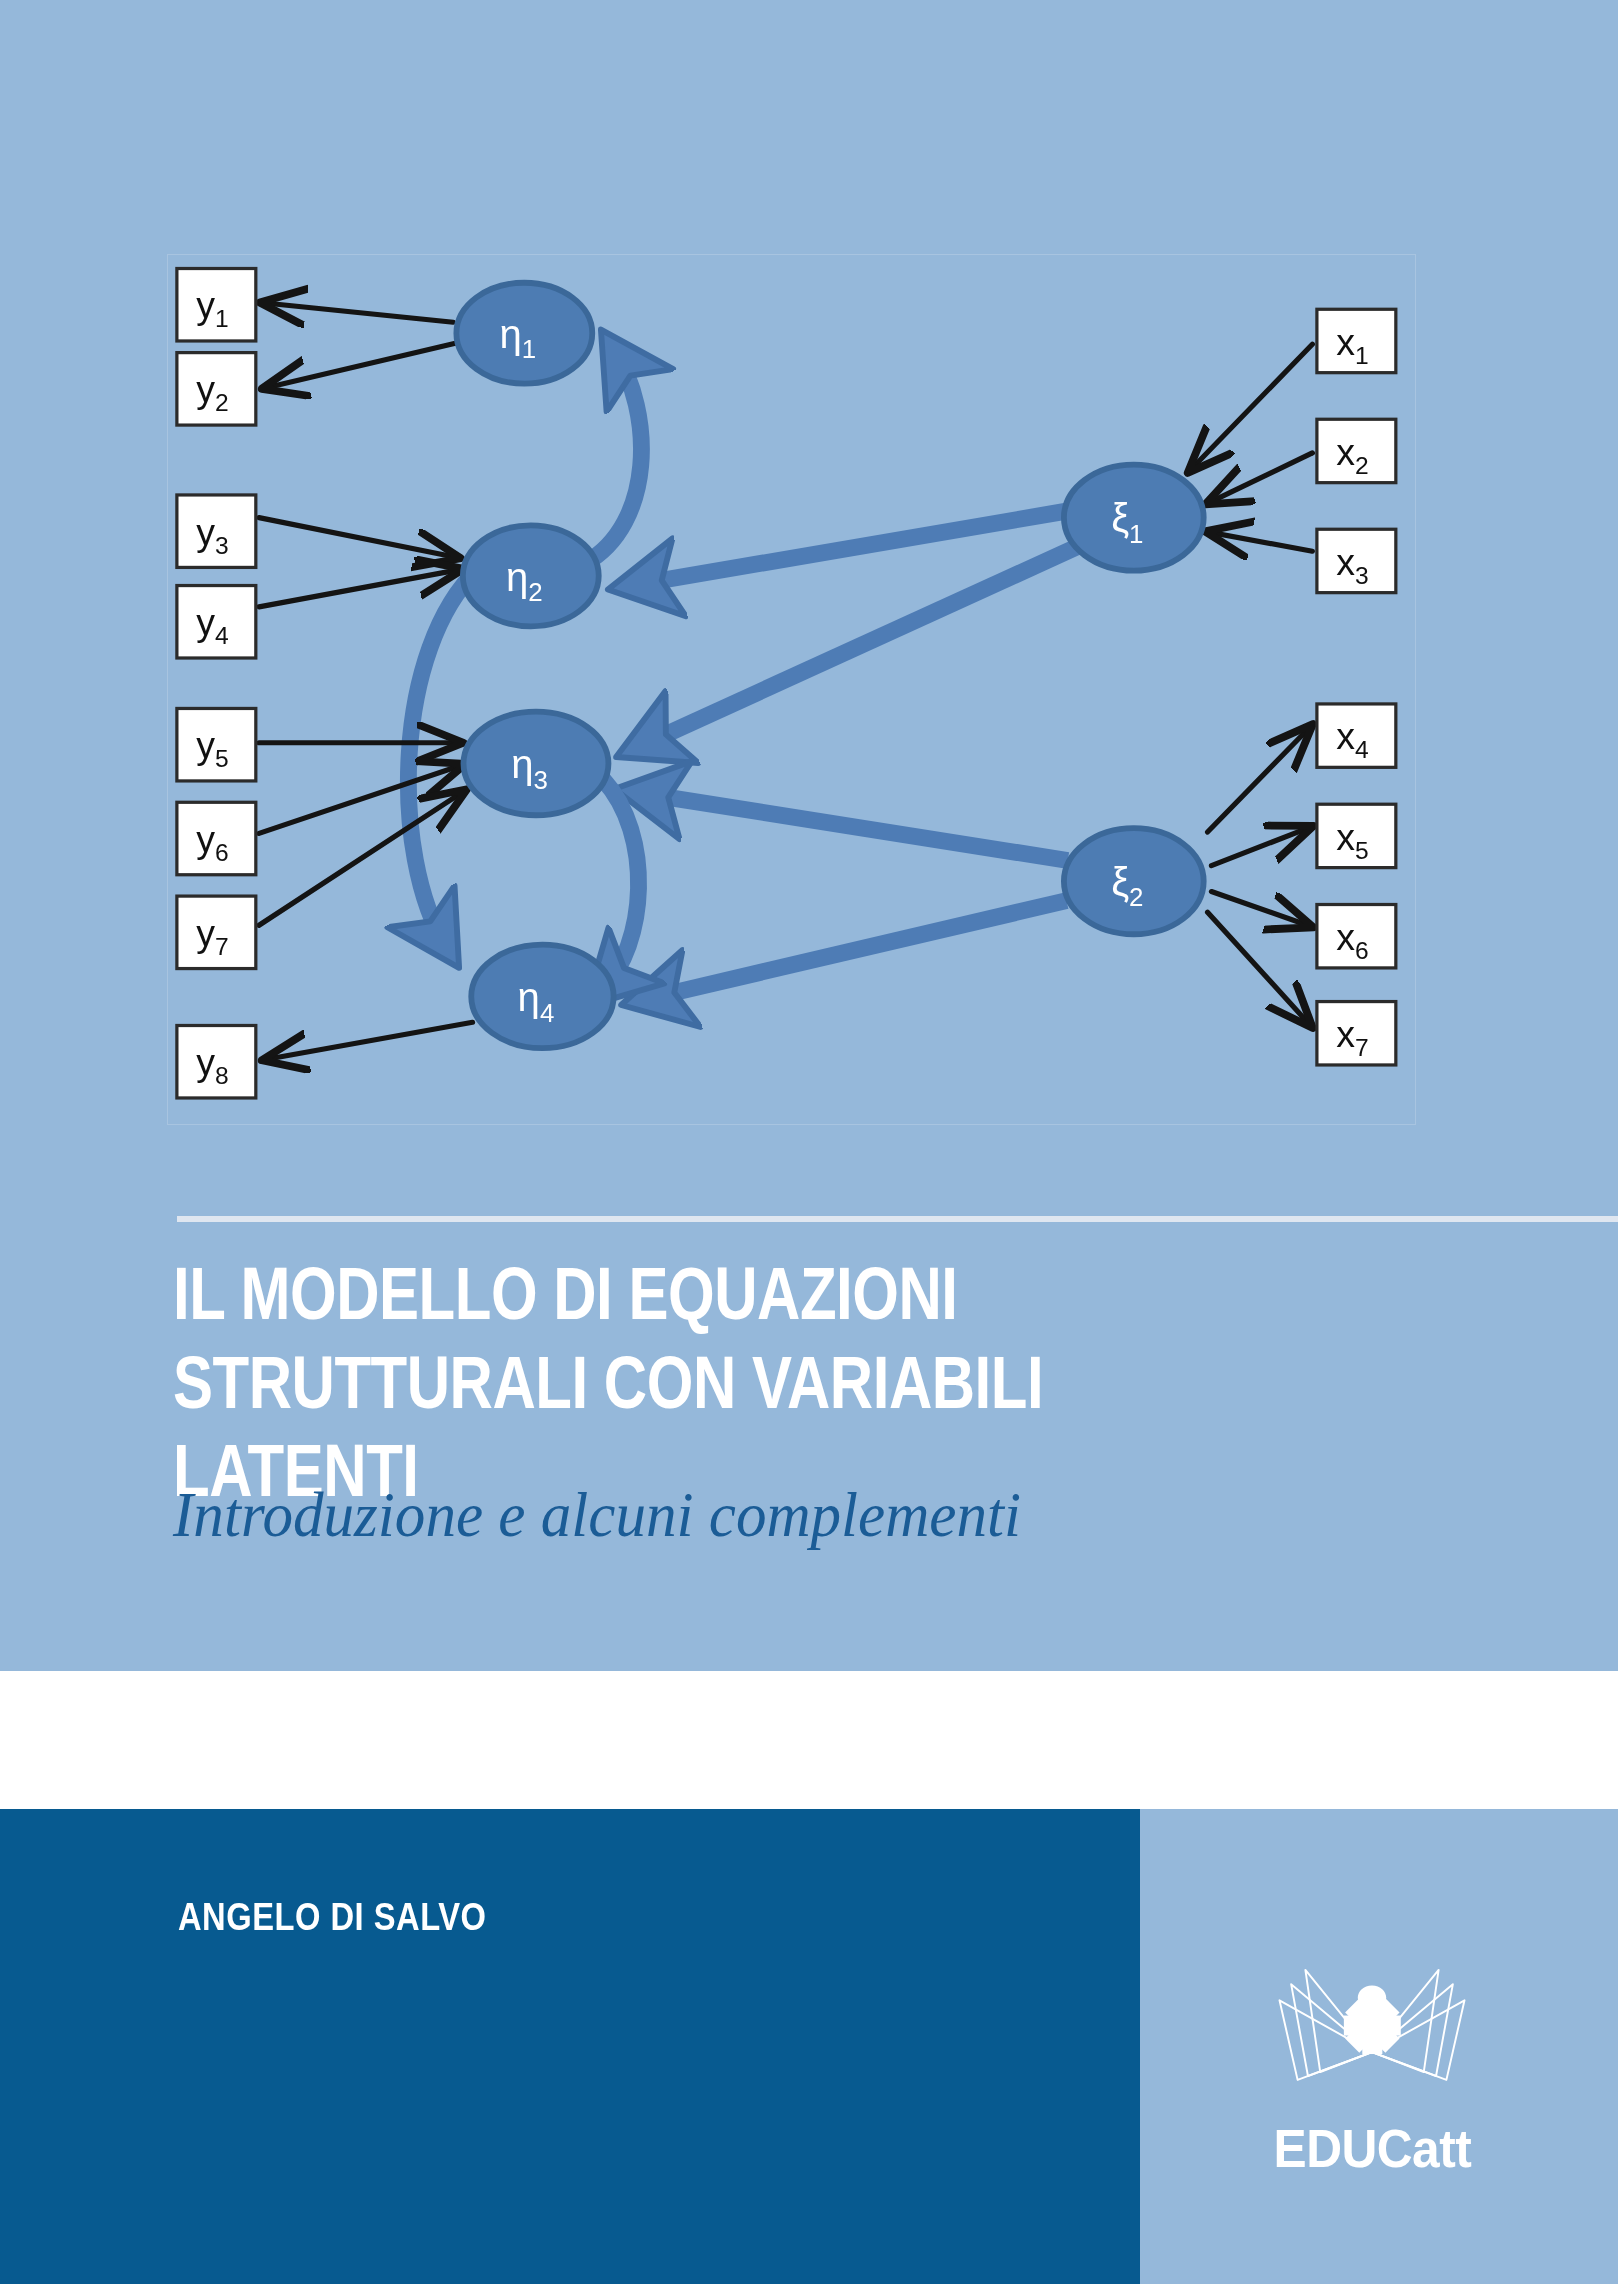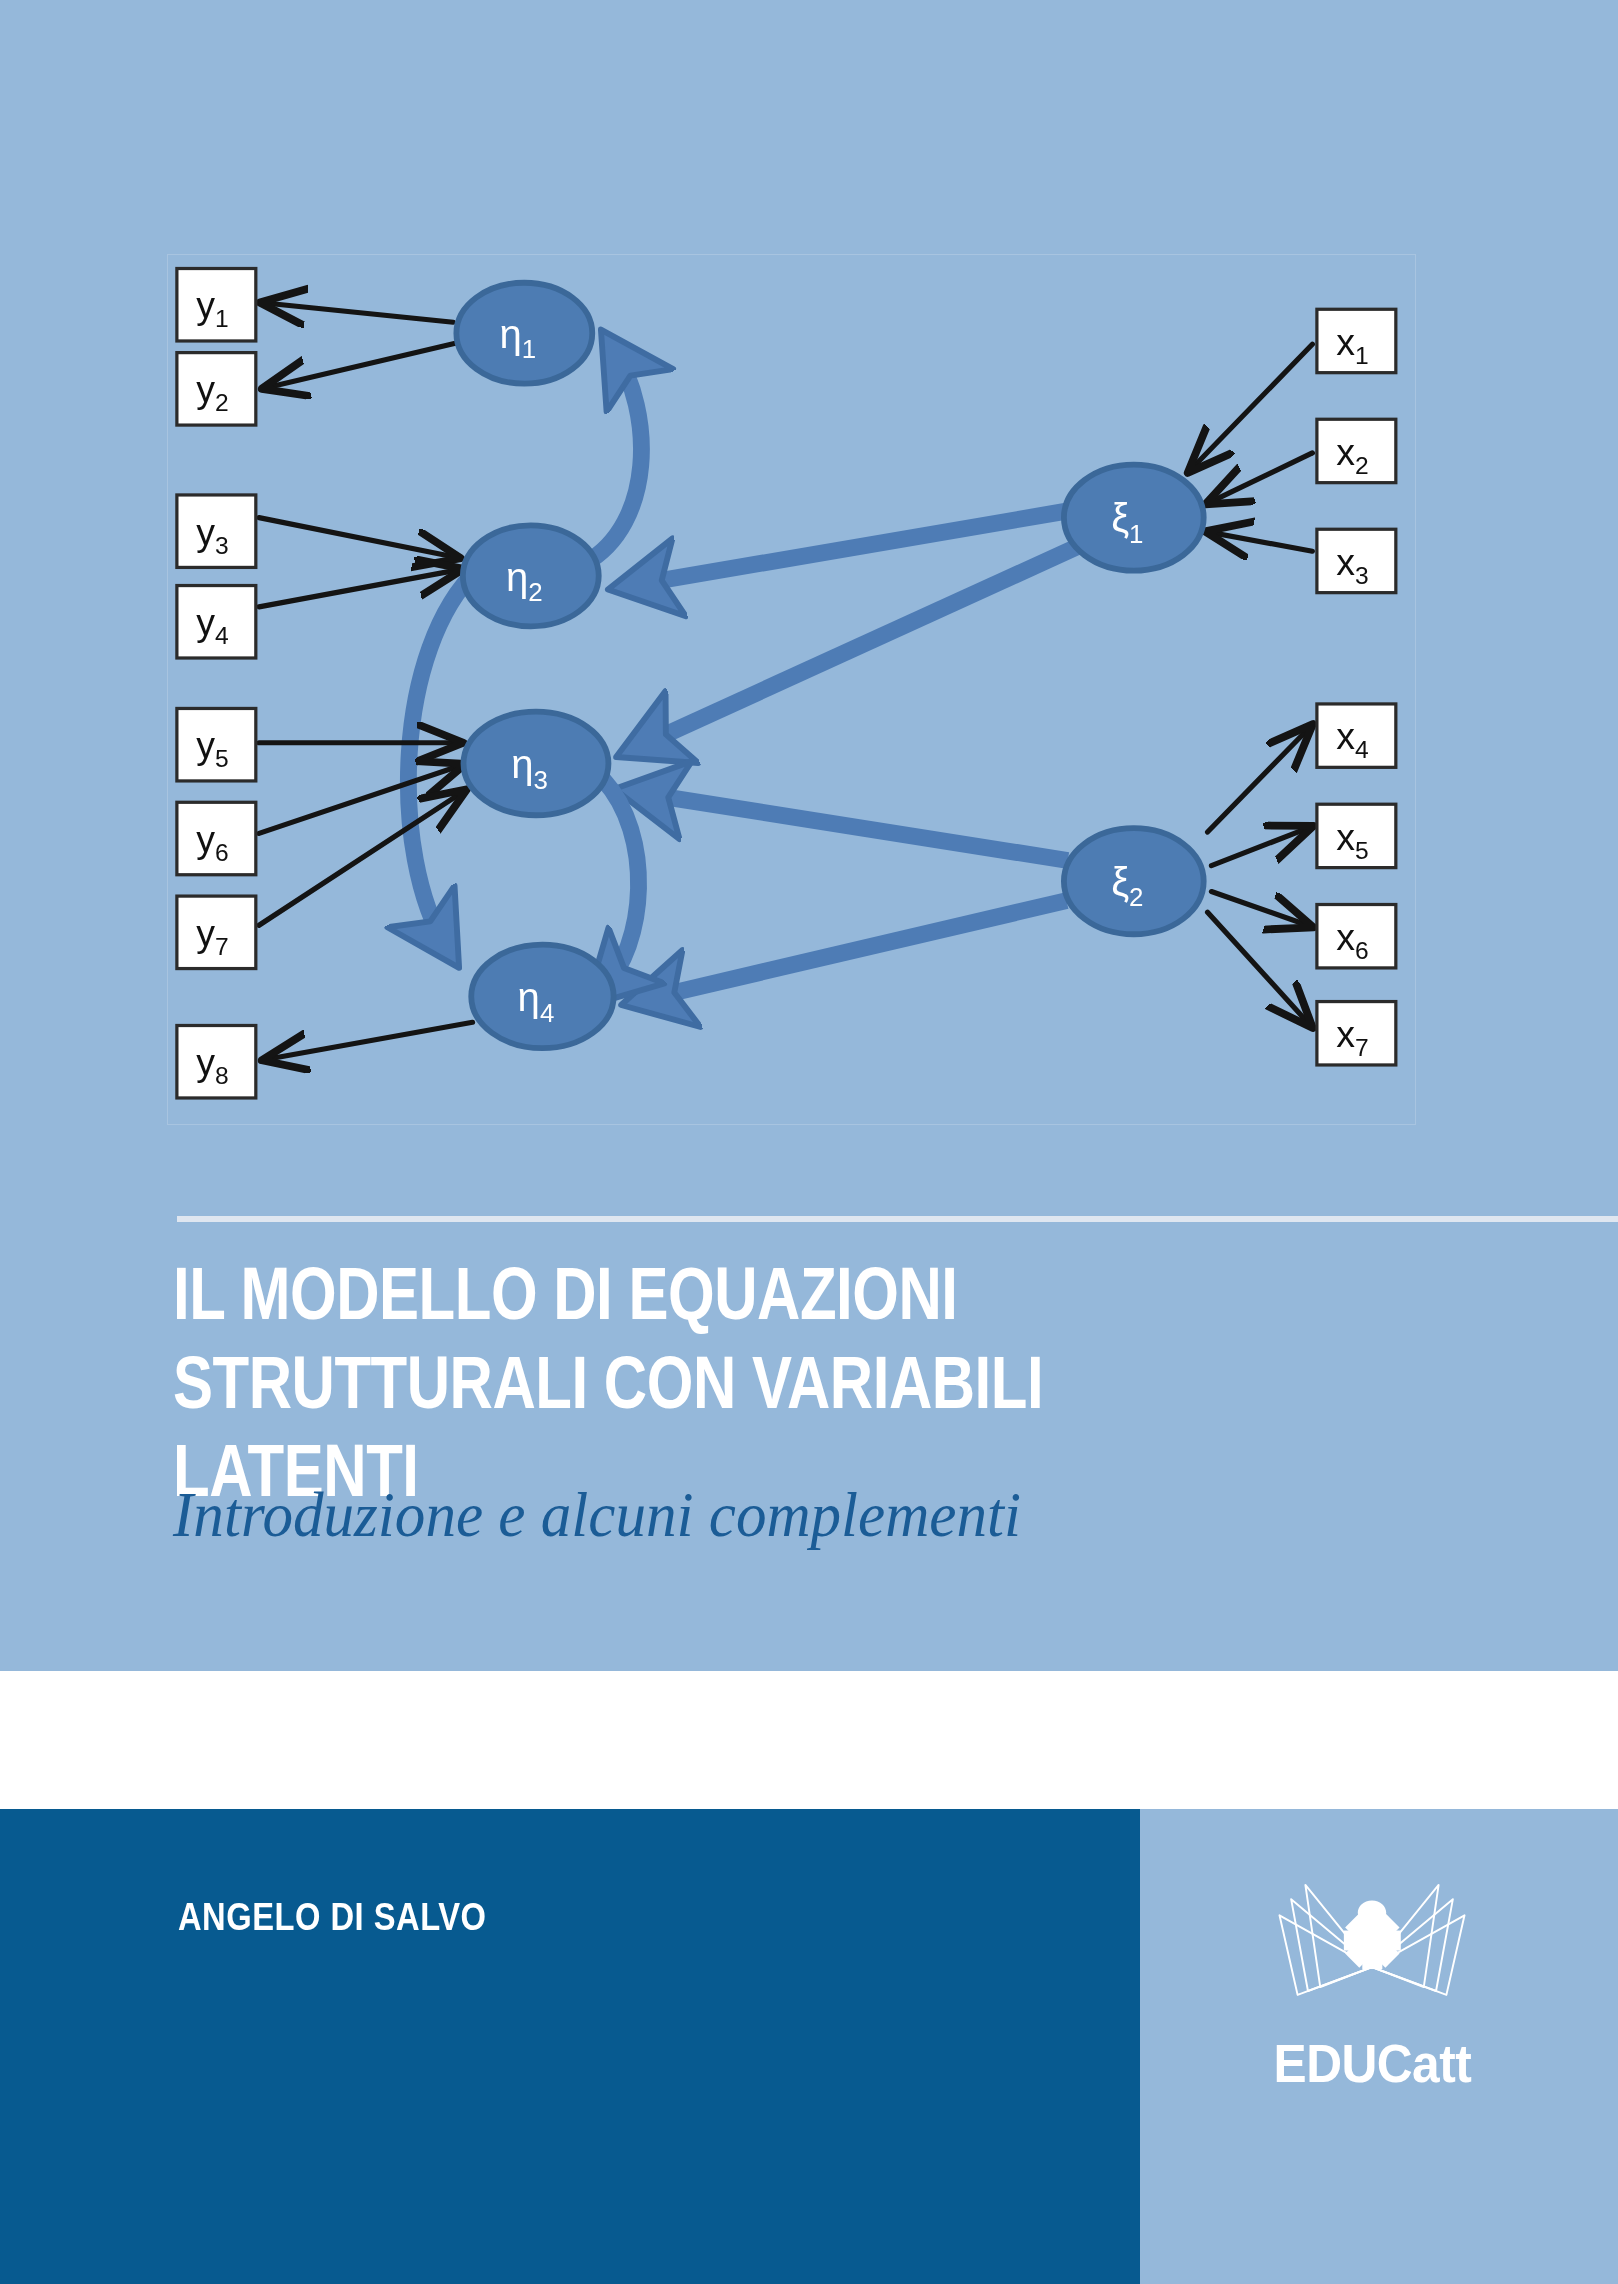--- a/index.html
+++ b/index.html
@@ -59,21 +59,21 @@
     color:#ffffff;
     font-family:"Liberation Sans Narrow","Liberation Sans", sans-serif;
     font-weight:bold;
     font-size:38px;
     letter-spacing:0.6px;
     transform:scaleX(0.86);
     transform-origin:left top;
   }
 
   
-  .logo{position:absolute;left:1265px;top:1828px;width:214px;height:272px;}
+  .logo{position:absolute;left:1265px;top:1913px;width:214px;height:272px;}
   .logo svg{display:block;width:214px;height:207px;}
   .logo-word{
     margin-top:-2.6px;
     color:#ffffff;
     font-family:"Liberation Sans Narrow","Liberation Sans", sans-serif;
     font-weight:bold;
     font-size:54px;
     letter-spacing:-0.6px;
     text-align:center;
     transform:scaleX(0.92);

